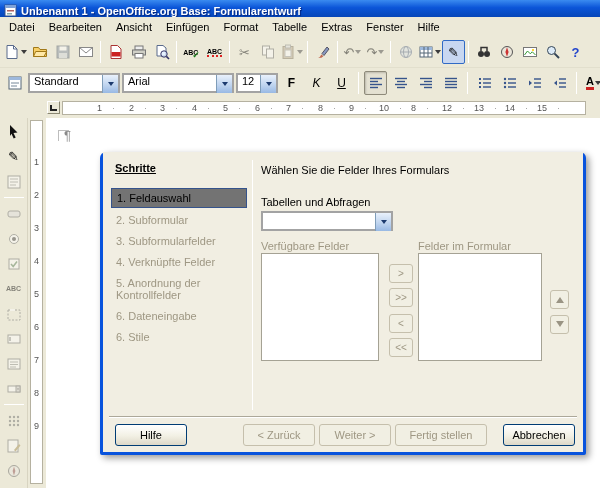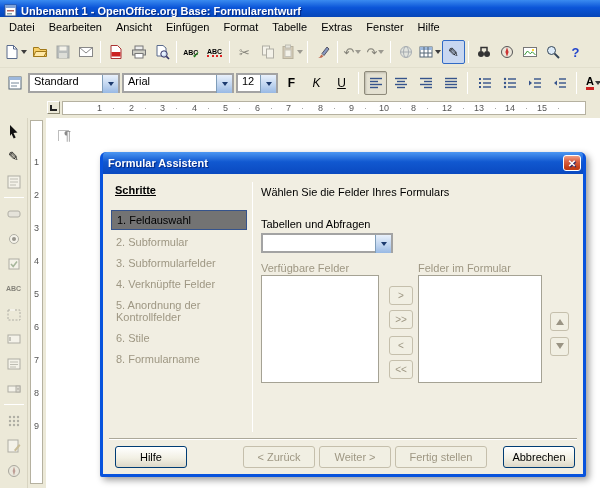--- a/index.html
+++ b/index.html
@@ -517,36 +517,30 @@
       <span class="rvn" style="top:300px">9</span>
     </span>
   </div>
 
   <div class="docarea">
     <span class="corner"></span>
     <span class="pilcrow">¶</span>
   </div>
 
   <div class="dialog">
-    <div class="dtitle">
-      <span class="ttext">Formular Assistent</span>
-      <span class="dclose">
-        <span>✕</span>
-      </span>
-    </div>
     <div class="dbody">
       <div class="shdr">Schritte</div>
       <div class="steps">
         <div class="step sel">1. Feldauswahl</div>
         <div class="step">2. Subformular</div>
         <div class="step">3. Subformularfelder</div>
         <div class="step">4. Verknüpfte Felder</div>
         <div class="step">5. Anordnung der Kontrollfelder</div>
+        <div class="step">6. Dateneingabe</div>
         <div class="step">6. Stile</div>
-        <div class="step">8. Formularname</div>
       </div>
       <div class="divider"></div>
 
       <div class="chdr">Wählen Sie die Felder Ihres Formulars</div>
       <div class="lblT">Tabellen und Abfragen</div>
       <span class="combo dcombo">
         <span class="cval"></span>
         <span class="cbtn">
             <span class="dd"></span>
           </span>

